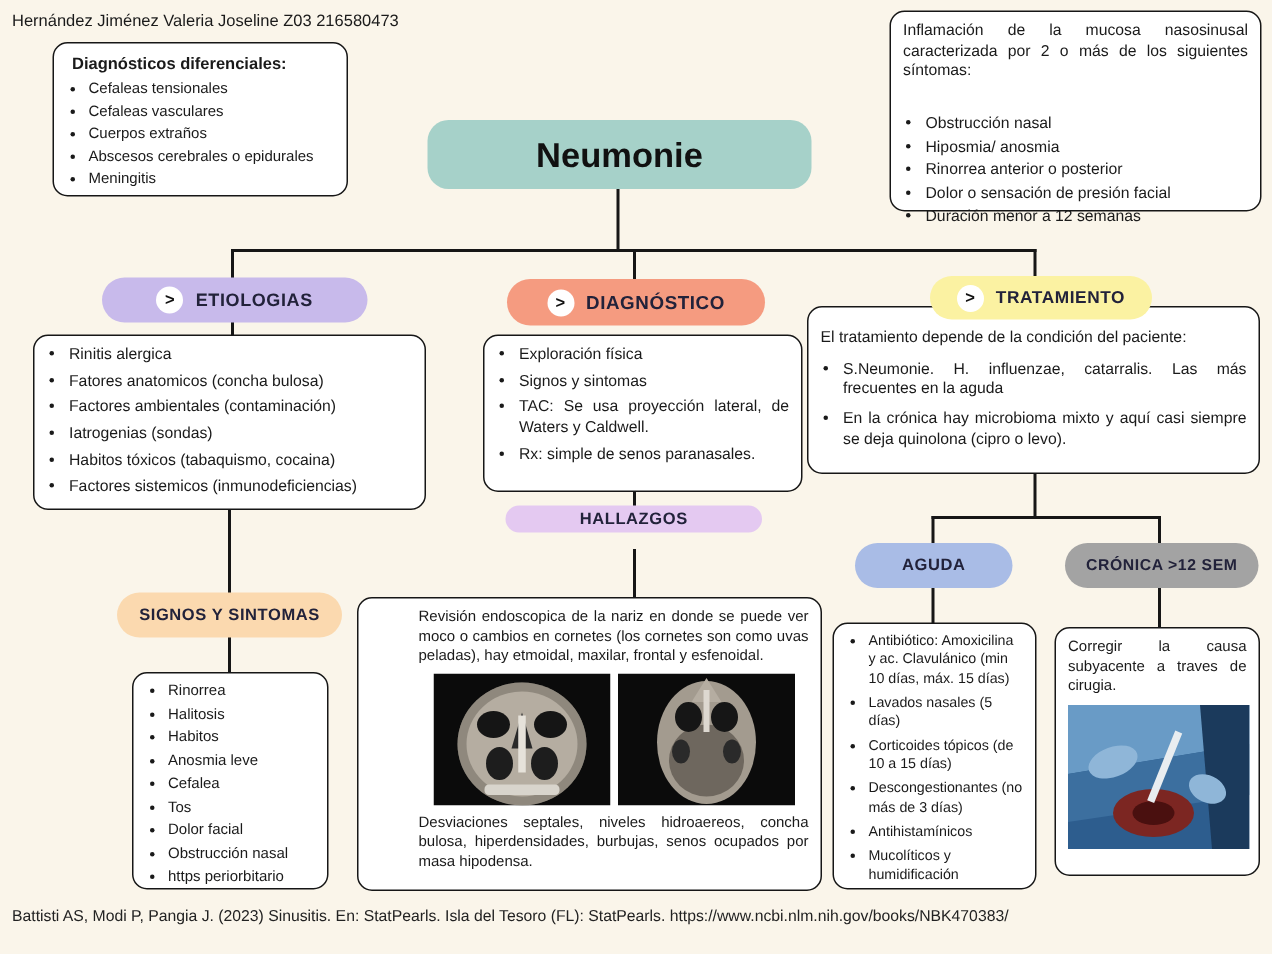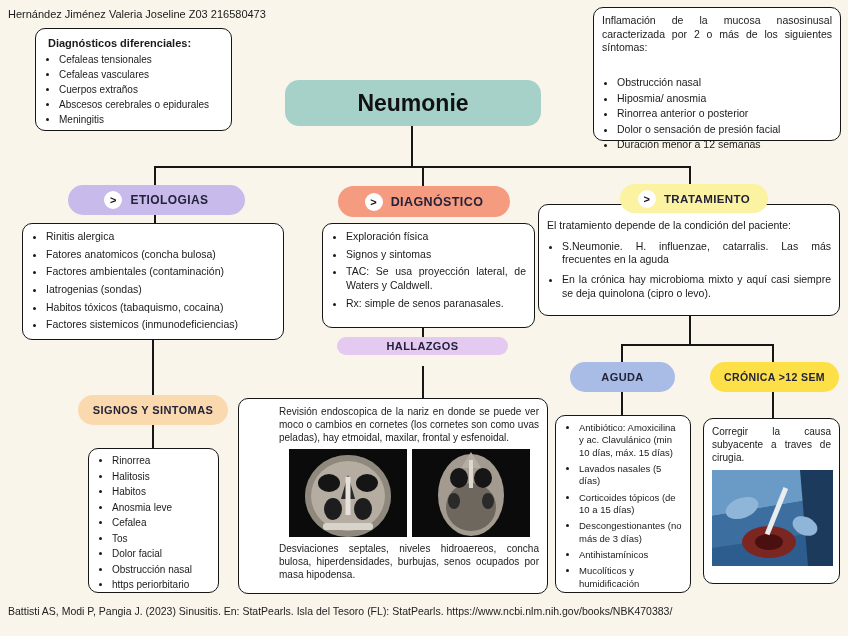--- a/index.html
+++ b/index.html
@@ -61,21 +61,21 @@
   #ln-aguda-box { left: 621px; top: 391px; width: 2px; height: 26px; }
   #ln-cron-box  { left: 772px; top: 391px; width: 2px; height: 29px; }
 
   
   #etio-pill   { left: 68px;  top: 185px; width: 177px; height: 30px; background: #c8baeb; }
   #diag-pill   { left: 338px; top: 186px; width: 172px; height: 31px; background: #f59b80; font-size: 12.5px; }
   #trat-pill   { left: 620px; top: 184px; width: 148px; height: 29px; background: #fbf2a2; font-size: 11.5px; }
   #hall-pill   { left: 337px; top: 337px; width: 171px; height: 18px; background: #e4c9f1; font-size: 11px; }
   #signos-pill { left: 78px;  top: 395px; width: 150px; height: 30px; background: #fbd9af; font-size: 11px; }
   #aguda-pill  { left: 570px; top: 362px; width: 105px; height: 30px; background: #a9bce6; font-size: 11px; }
-  #cron-pill   { left: 710px; top: 362px; width: 129px; height: 30px; background: #fde047; font-size: 10.5px; }
+  #cron-pill   { left: 710px; top: 362px; width: 129px; height: 30px; background: #a3a3a3; font-size: 10.5px; }
 
   
   #etio-box   { left: 22px;  top: 223px; width: 262px; height: 117px; }
   #etio-box li { margin-bottom: 4px; }
   #signos-box { left: 88px;  top: 448px; width: 131px; height: 145px; font-size: 10px; line-height: 1.25; }
   #signos-box li { margin-bottom: 3px; }
   #diag-box   { left: 322px; top: 223px; width: 213px; height: 105px; }
   #diag-box li { margin-bottom: 4px; }
   #hall-box   { left: 238px; top: 398px; width: 310px; height: 196px; font-size: 10px; padding-left: 40px; }
   #trat-box   { left: 538px; top: 204px; width: 302px; height: 112px; padding-top: 14px; }

